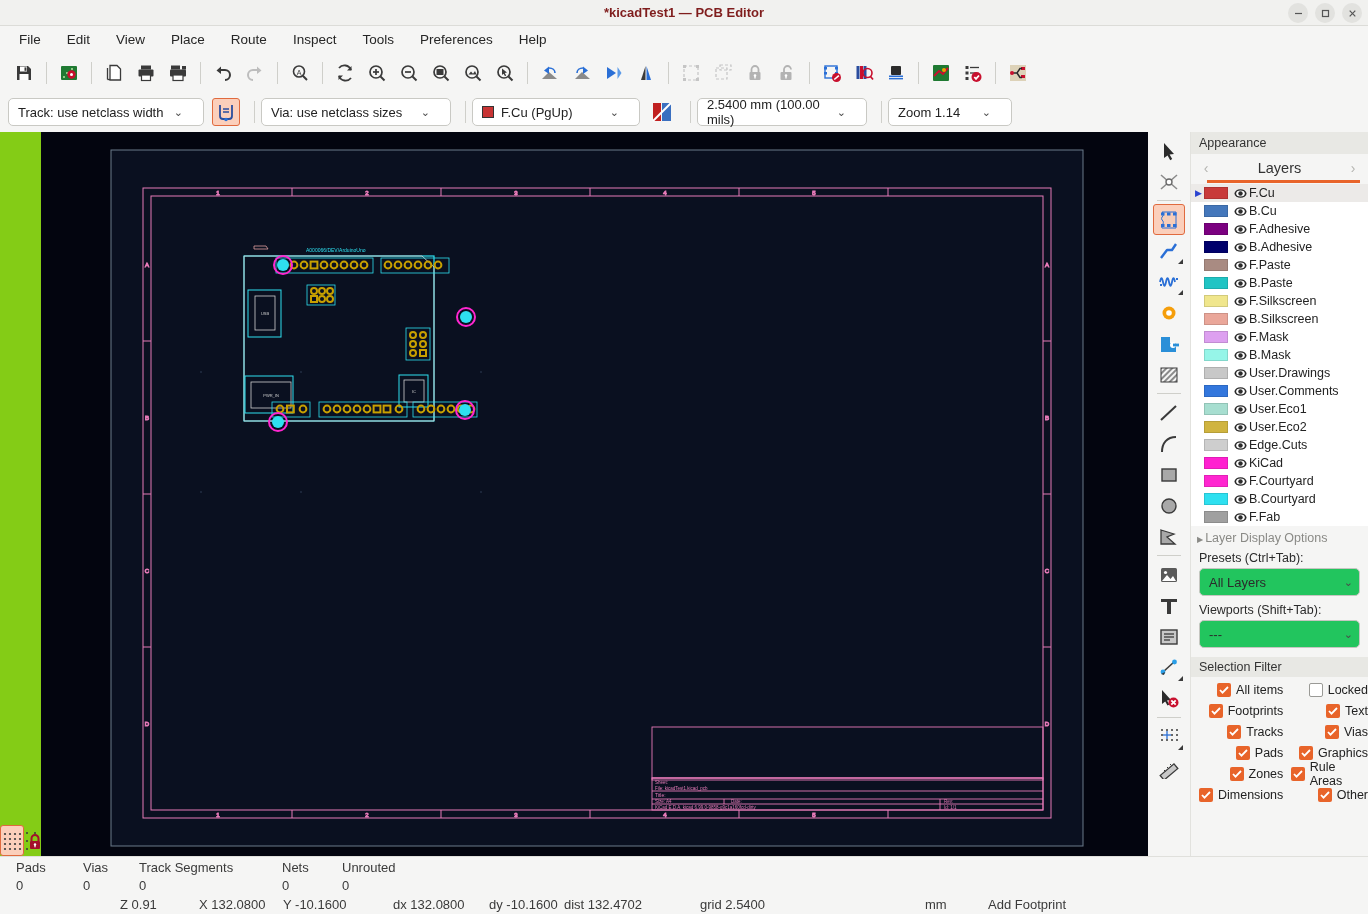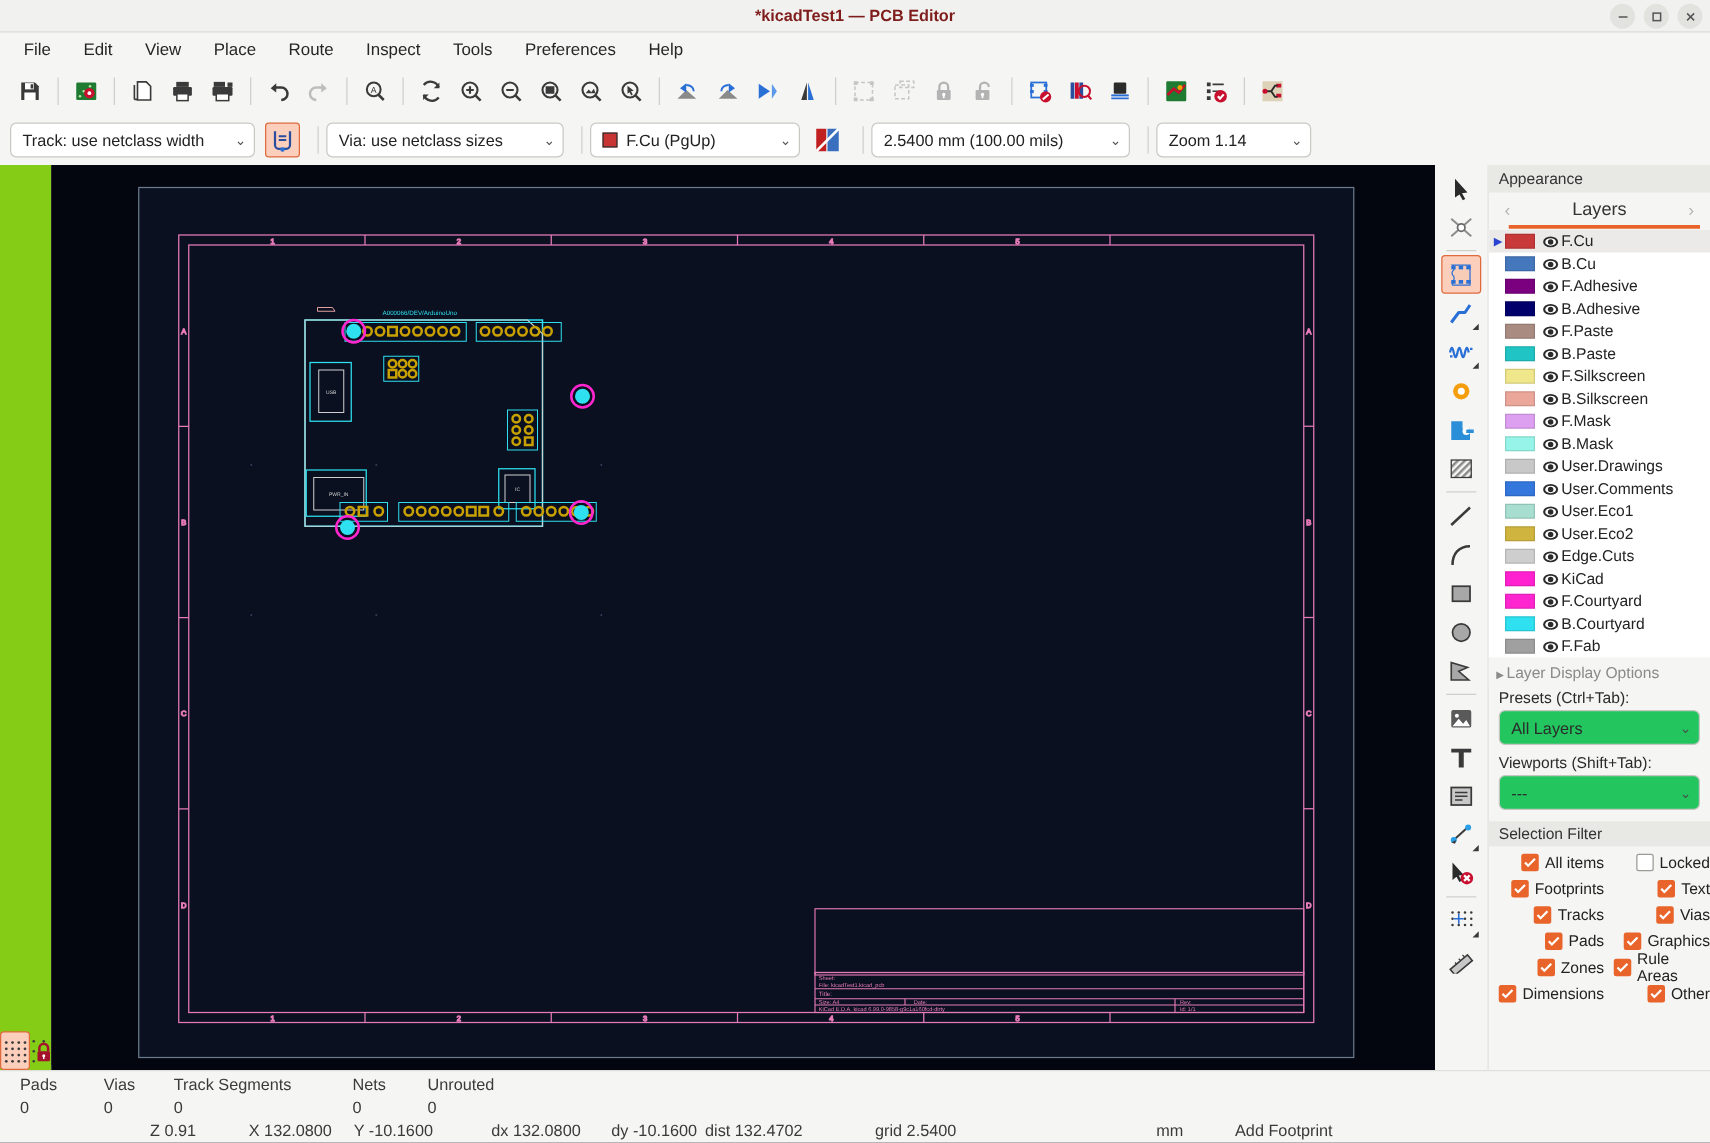--- a/index.html
+++ b/index.html
@@ -38,21 +38,21 @@
   
   .toolbar1 { height: 39px; min-height:39px; display:flex; align-items:center; padding-left:8px; gap:0px; background:#f5f5f4; }
   .tbtn { width:32px; height:32px; display:flex; align-items:center; justify-content:center; border-radius:3px; }
   .tbtn svg { display:block; }
   .tsep { width:1px; height:22px; background:#cfcfca; margin:0 6px; }
 
   
   .toolbar2 { height: 40px; min-height:40px; display:flex; align-items:center; padding-left:8px; gap:0; background:#f5f5f4; }
   .combo {
     height:28px; border:1px solid #c9c9c4; border-radius:5px; background:#fff;
-    display:flex; align-items:center; padding:0 6px 0 9px; font-size:13px; color:#222;
+    display:flex; align-items:center; padding:0 20px 0 9px; font-size:13px; color:#222;
     margin-right:8px;
   }
   .combo .caret { margin-left:auto; padding-left:10px; color:#4a4a4a; font-size:11px; }
   .combo .swatch { width:12px; height:12px; border:1px solid #333; margin-right:7px; }
   .tool-sq {
     width:28px; height:28px; border:1px solid #e06a3e; background:#fbcfbb; border-radius:3px;
     display:flex; align-items:center; justify-content:center; margin-right:8px;
   }
   .tool-plain { width:28px; height:28px; display:flex; align-items:center; justify-content:center; margin-right:8px; }
 
@@ -410,21 +410,21 @@
       <span class="caret">⌄</span>
     </div>
     <div class="tool-plain">
       <svg width="24" height="24" viewBox="0 0 24 24">
           <rect x="3" y="3" width="8" height="18" fill="#c02020"></rect>
           <rect x="12" y="3" width="9" height="18" fill="#3a6fc0"></rect>
           <path d="M3 21L21 3" stroke="#fff" stroke-width="2"></path>
         </svg>
     </div>
     <div class="tsep"></div>
-    <div class="combo" style="width:207px">
+    <div class="combo" style="width:170px">
       <span>2.5400 mm (100.00 mils)</span>
       <span class="caret">⌄</span>
     </div>
     <div class="tsep"></div>
     <div class="combo" style="width:124px">
       <span>Zoom 1.14</span>
       <span class="caret">⌄</span>
     </div>
   </div>
 

